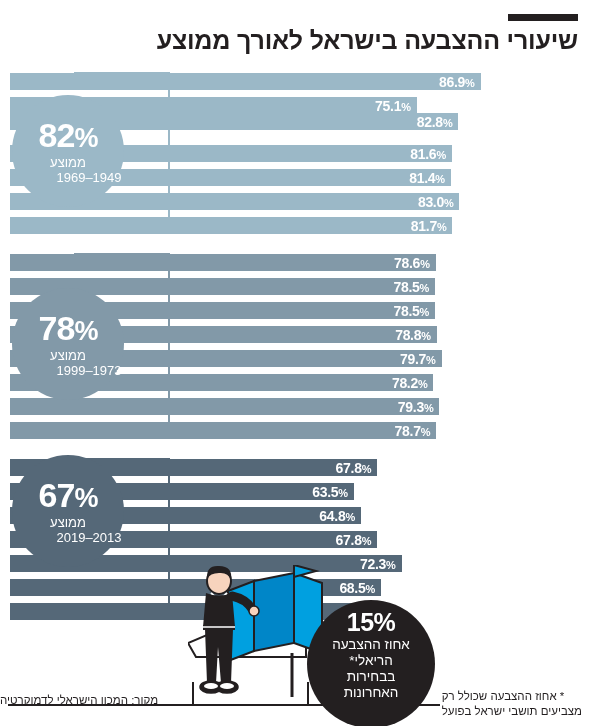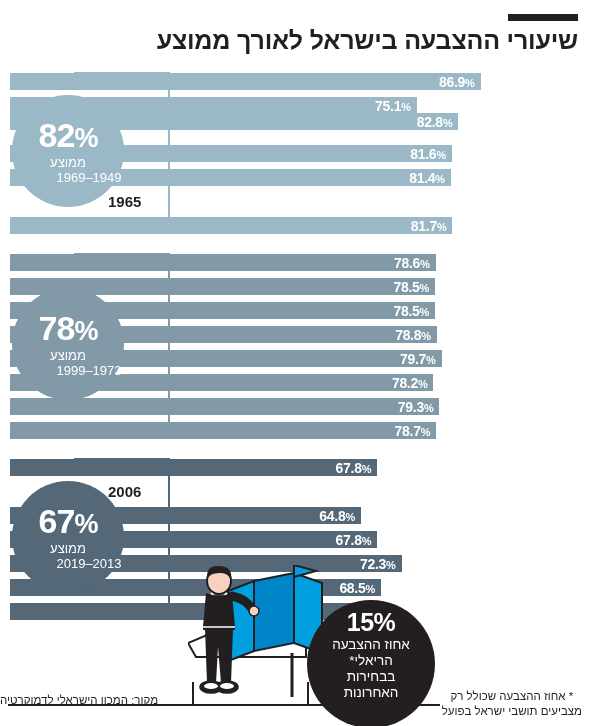--- a/index.html
+++ b/index.html
@@ -89,21 +89,21 @@
     display:flex; flex-direction:column;
     align-items:center; justify-content:flex-start;
     padding-top:8px; text-align:center; line-height:1.12;
   }
   .hc-pct { font-size:25px; font-weight:bold; letter-spacing:-0.5px; }
   .hc-text { font-size:13.5px; margin-top:1px; }
 
   
   .footnote {
     position:absolute; right:8px; bottom:6px;
-    text-align:center; font-size:11.5px; line-height:1.35; color:#231f20;
+    text-align:left; font-size:11.5px; line-height:1.35; color:#231f20;
   }
   .source {
     position:absolute; left:0; bottom:20px;
     text-align:left; font-size:11.5px; color:#231f20; direction:rtl;
   }
 </style>
 </head>
 <body>
 
 <div id="infographic">
@@ -143,20 +143,23 @@
           </div>
         </div>
         <div class="row" style="top: 96px;">
           <div class="year-label">1961</div>
           <div class="bar" style="width: 440.781px; background: rgb(155, 184, 199);">
             <span class="bar-value">81.4<span class="pct">%</span></span>
           </div>
         </div>
         <div class="row" style="top: 120px;">
           <div class="year-label">1965</div>
+          <div class="bar" style="width: 449.445px; background: rgb(155, 184, 199);">
+            <span class="bar-value">83.0<span class="pct">%</span></span>
+          </div>
         </div>
         <div class="row" style="top: 144px;">
           <div class="year-label">1969</div>
           <div class="bar" style="width: 442.406px; background: rgb(155, 184, 199);">
             <span class="bar-value">81.7<span class="pct">%</span></span>
           </div>
         </div>
         <div class="row" style="top: 181px;">
           <div class="year-label">1973</div>
           <div class="bar" style="width: 425.619px; background: rgb(130, 153, 168);">
@@ -206,20 +209,23 @@
           </div>
         </div>
         <div class="row" style="top: 386px;">
           <div class="year-label">2003</div>
           <div class="bar" style="width: 367.137px; background: rgb(85, 104, 120);">
             <span class="bar-value">67.8<span class="pct">%</span></span>
           </div>
         </div>
         <div class="row" style="top: 410px;">
           <div class="year-label">2006</div>
+          <div class="bar" style="width: 343.852px; background: rgb(85, 104, 120);">
+            <span class="bar-value">63.5<span class="pct">%</span></span>
+          </div>
         </div>
         <div class="row" style="top: 434px;">
           <div class="year-label">2009</div>
           <div class="bar" style="width: 350.892px; background: rgb(85, 104, 120);">
             <span class="bar-value">64.8<span class="pct">%</span></span>
           </div>
         </div>
         <div class="row" style="top: 458px;">
           <div class="year-label">2013</div>
           <div class="bar" style="width: 367.137px; background: rgb(85, 104, 120);">
@@ -251,21 +257,21 @@
       <div class="avg-badge" style="background: rgb(155, 184, 199); top: 95px;">
         <div class="avg-pct">82<span class="sym">%</span></div>
         <div class="avg-word">ממוצע</div>
         <div class="avg-range">1969–1949</div>
       </div>
       <div class="avg-badge" style="background: rgb(130, 153, 168); top: 288px; text-align: right;">
         <div class="avg-pct">78<span class="sym">%</span></div>
         <div class="avg-word">ממוצע</div>
         <div class="avg-range">1999–1973</div>
       </div>
-      <div class="avg-badge" style="background: rgb(85, 104, 120); top: 481px;">
+      <div class="avg-badge" style="background: rgb(85, 104, 120); top: 455px;">
         <div class="avg-pct">67<span class="sym">%</span></div>
         <div class="avg-word">ממוצע</div>
         <div class="avg-range">2019–2013</div>
       </div>
     </div>
 
   <div class="baseline"></div>
   <div class="tick" style="left:192px; top:682px;"></div>
   <div class="tick" style="left:307px; top:682px;"></div>
 

